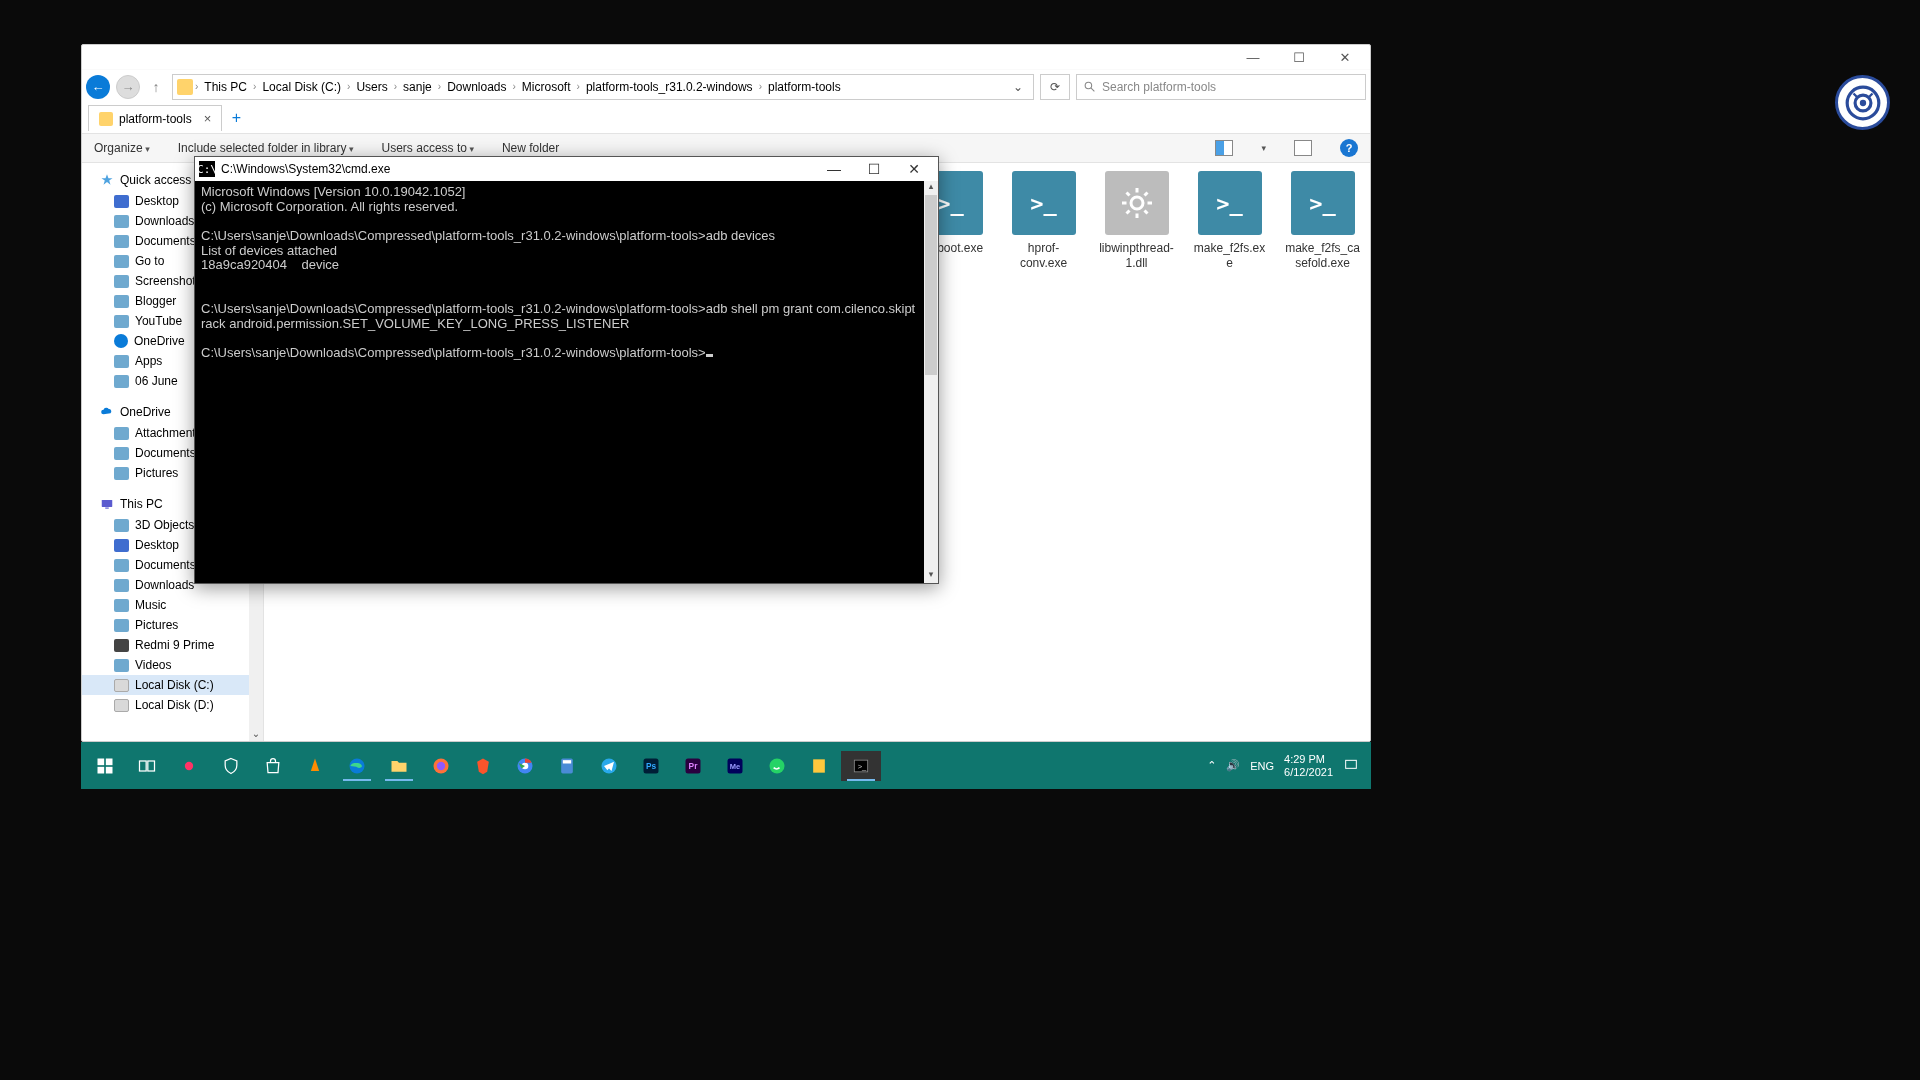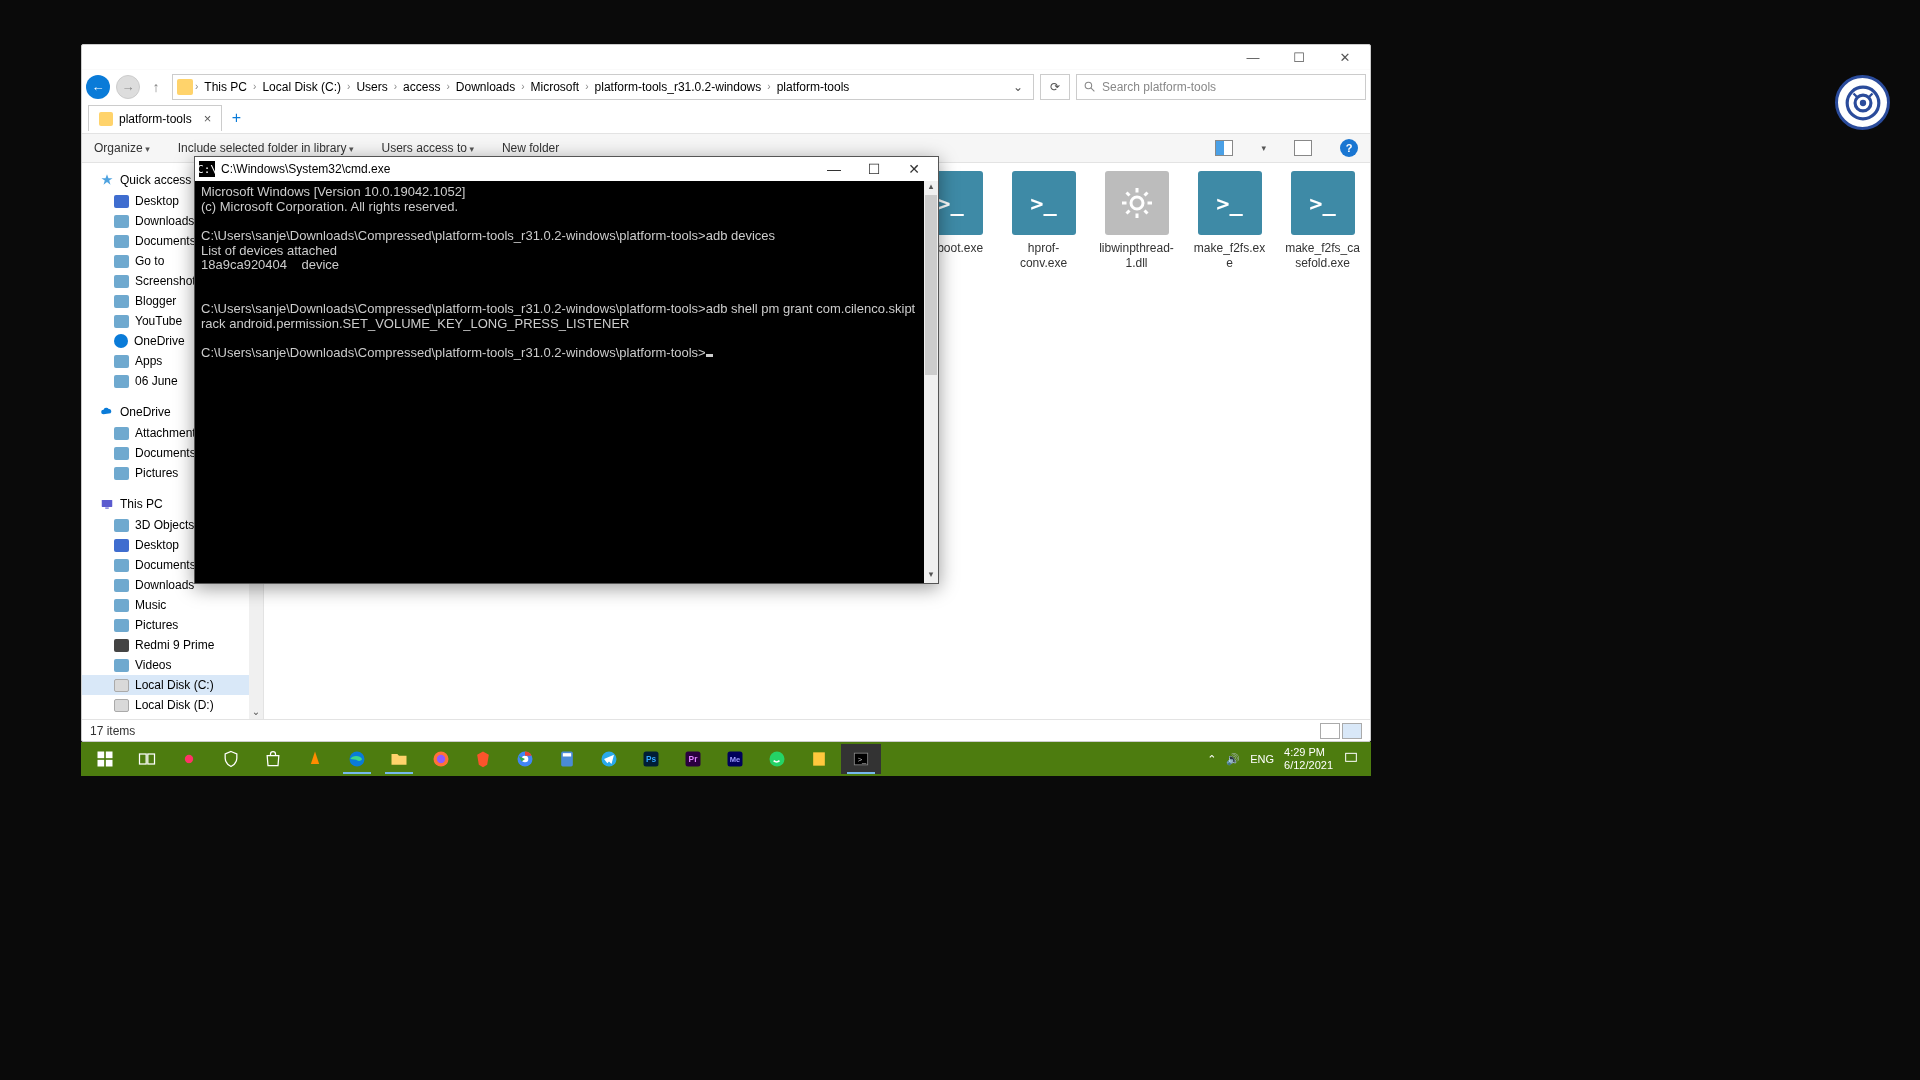--- a/index.html
+++ b/index.html
@@ -76,21 +76,21 @@
 .cmd .ctitle .spacer { flex: 1; }
 .cmd .cwbtn { width: 40px; text-align: center; color: #333; font-size: 14px; }
 .cmd .cbody { flex: 1; position: relative; display: flex; border-radius: 32px; }
 .cmd .cpre { flex: 1; padding: 4px 6px; font-family: Consolas, 'Courier New', monospace; font-size: 13px; color: #ccc; line-height: 1.05; white-space: pre-wrap; word-break: break-all; }
 .cmd .cscroll { width: 14px; background: #f0f0f0; display: flex; flex-direction: column; }
 .cmd .cscroll .up, .cmd .cscroll .dn { height: 14px; text-align: center; font-size: 9px; color: #555; }
 .cmd .cscroll .thumb { flex: 0 0 180px; background: #cccccc; margin: 0 1px; }
 .cmd .cscroll .track { flex: 1; }
 .cursor { background: #ccc; display:inline-block; width:7px; height:3px; vertical-align: baseline; }
 
-.taskbar { position: absolute; left: 81px; right: 549px; bottom: 296px; height: 34px; background: #4d7c0f; display: flex; align-items: center; padding: 0 4px; gap: 2px; }
+.taskbar { position: absolute; left: 81px; right: 549px; bottom: 296px; height: 47px; background: #0f766e; display: flex; align-items: center; padding: 0 4px; gap: 2px; }
 .taskbar { left: 81px; width: 1290px; top: 742px; bottom: auto; }
 .tbitem { width: 40px; height: 30px; display: flex; align-items: center; justify-content: center; position: relative; }
 .tbitem.active::after { content: ""; position: absolute; bottom: 0; left: 6px; right: 6px; height: 2px; background: #76b9ed; }
 .tbitem svg { width: 20px; height: 20px; }
 .tb-spacer { flex: 1; }
 .tray { display: flex; align-items: center; gap: 10px; padding: 0 8px; color: #fff; font-size: 11px; }
 .tray .clk { line-height: 1.15; }
 
 </style>
 </head>
@@ -142,21 +142,21 @@
     <div class="navup">↑</div>
     <div class="crumbbox">
       <span class="foldicon"></span>
       <span class="crumbsep">›</span>
       <span class="crumb">This PC</span>
         <span class="crumbsep">›</span>
       <span class="crumb">Local Disk (C:)</span>
         <span class="crumbsep">›</span>
       <span class="crumb">Users</span>
         <span class="crumbsep">›</span>
-      <span class="crumb">access</span>
+      <span class="crumb">sanje</span>
         <span class="crumbsep">›</span>
       <span class="crumb">Downloads</span>
         <span class="crumbsep">›</span>
       <span class="crumb">Microsoft</span>
         <span class="crumbsep">›</span>
       <span class="crumb">platform-tools_r31.0.2-windows</span>
         <span class="crumbsep">›</span>
       <span class="crumb">platform-tools</span>
       <span class="crumbdrop">⌄</span>
     </div>
@@ -345,27 +345,20 @@
             <div class="fname">make_f2fs.exe</div>
           </div>
         <div class="fileitem">
             <div class="ficon exe">&gt;_</div>
             <div class="fname">make_f2fs_casefold.exe</div>
           </div>
       </div>
     </div>
   </div>
 
-  <div class="statusbar">
-    <span>17 items</span>
-    <span class="viewtoggles">
-      <span class="vt"></span>
-      <span class="vt active"></span>
-    </span>
-  </div>
 </div>
 
 <div class="cmd">
   <div class="ctitle">
     <span class="cticon">C:\</span>
     <span>C:\Windows\System32\cmd.exe</span>
     <span class="spacer"></span>
     <span class="cwbtn">—</span>
     <span class="cwbtn">☐</span>
     <span class="cwbtn">✕</span>

